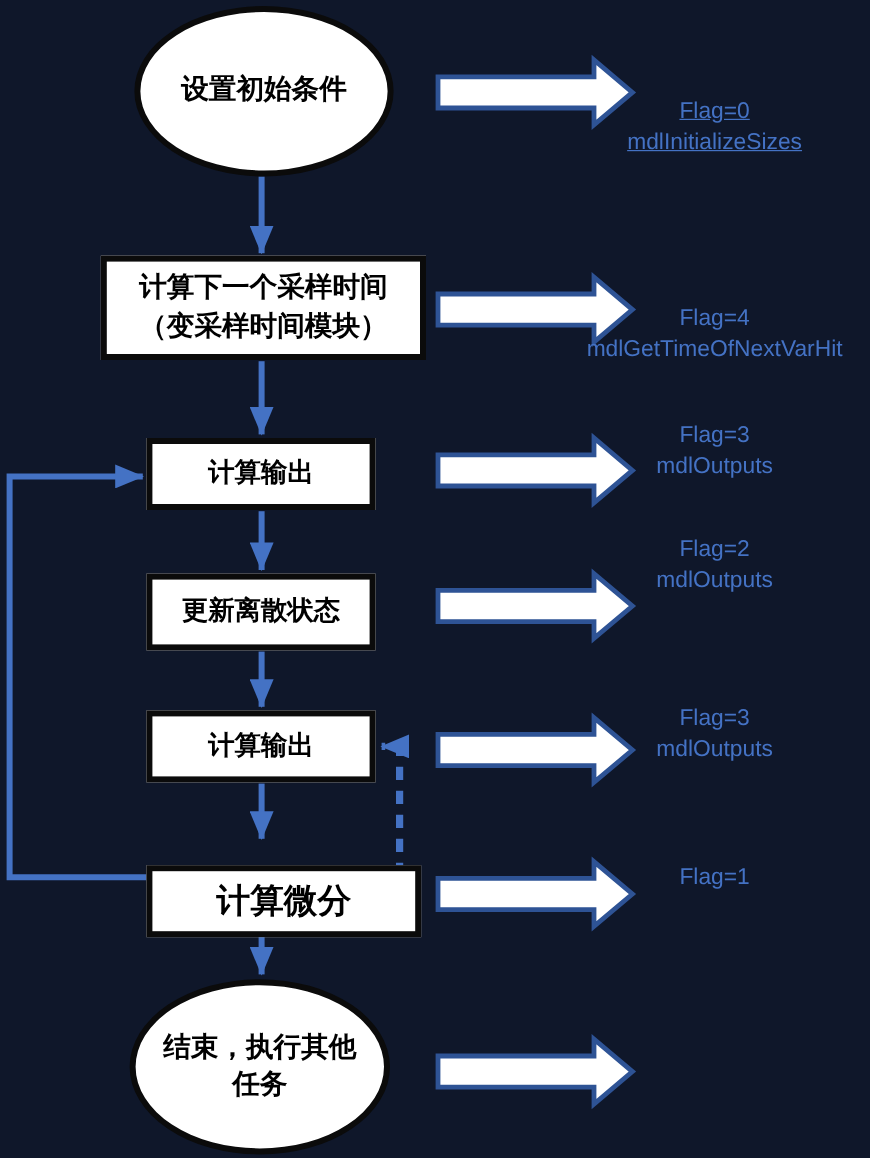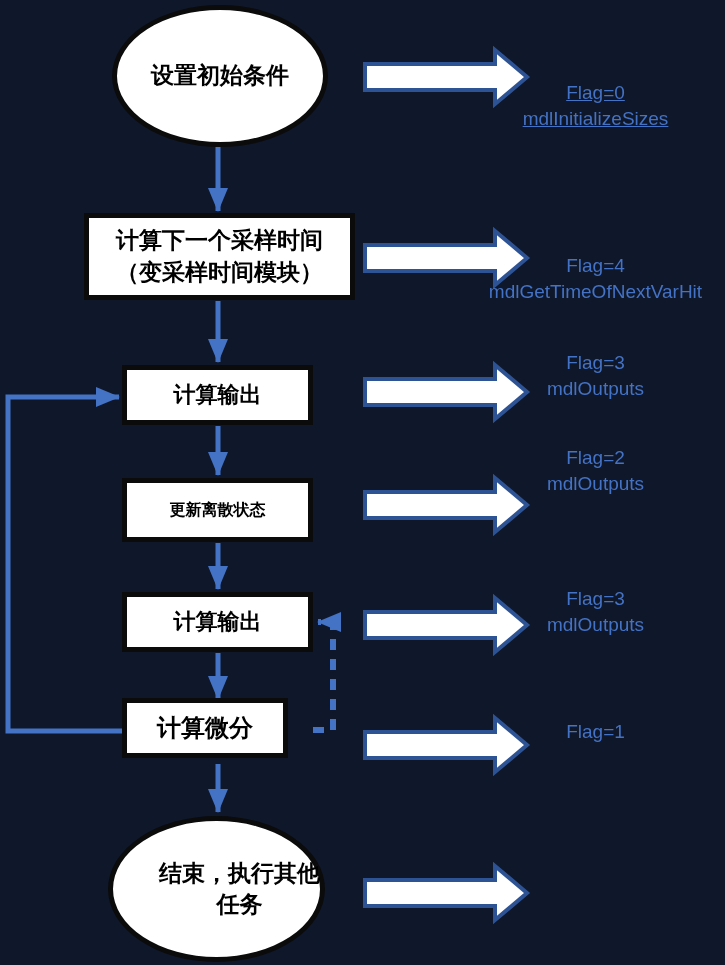--- a/index.html
+++ b/index.html
@@ -31,24 +31,24 @@
     text-align: center;
     color: #000000;
     font-weight: bold;
     white-space: pre-line;
     line-height: 1.35;
   }
   .node.ellipse { border-radius: 50%; }
   .node-start   { left: 112px; top: 5px;   width: 216px; height: 142px; font-size: 23px; }
   .node-sample  { left: 84px;  top: 213px; width: 271px; height: 87px;  font-size: 23px; justify-content: center; }
   .node-out1    { left: 122px; top: 365px; width: 191px; height: 60px;  font-size: 22px; }
-  .node-update  { left: 122px; top: 478px; width: 191px; height: 64px;  font-size: 16px; }
+  .node-update  { left: 122px; top: 478px; width: 191px; height: 64px;  font-size: 22px; }
   .node-out2    { left: 122px; top: 592px; width: 191px; height: 60px;  font-size: 22px; }
-  .node-deriv   { left: 122px; top: 698px; width: 166px; height: 60px;  font-size: 24px; }
-  .node-end     { left: 108px; top: 816px; width: 217px; height: 146px; font-size: 23px; justify-content: flex-end; }
+  .node-deriv   { left: 122px; top: 721px; width: 229px; height: 60px;  font-size: 28px; }
+  .node-end     { left: 108px; top: 816px; width: 217px; height: 146px; font-size: 23px; }
   .annotation {
     position: absolute;
     left: 468px;
     width: 255px;
     text-align: center;
     color: #4472C4;
     font-family: "Liberation Sans", sans-serif;
     font-size: 19px;
     line-height: 26px;
   }

